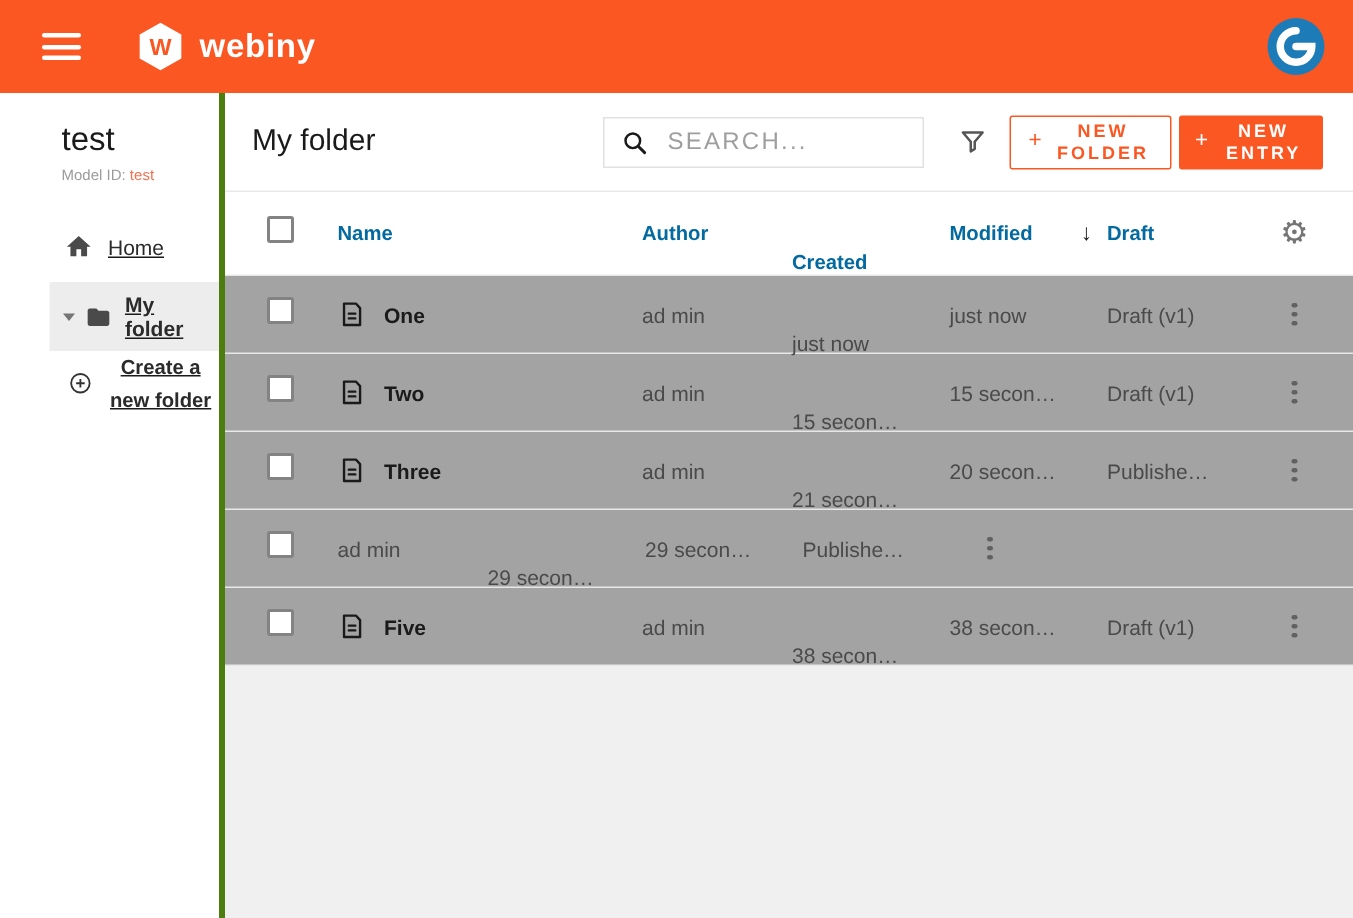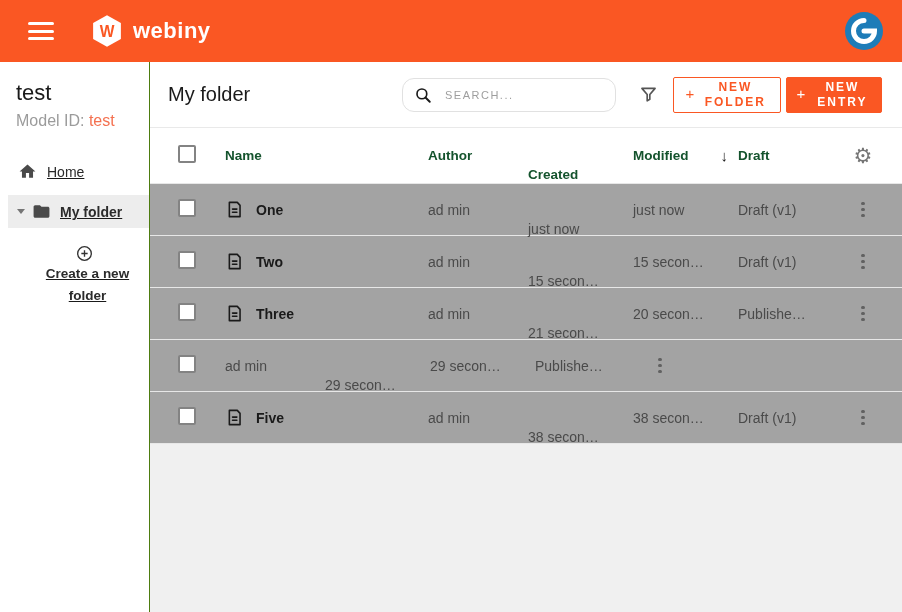--- a/index.html
+++ b/index.html
@@ -10,44 +10,44 @@
   .appbar { height:62px; background:#fa5723; display:flex; align-items:center; padding:0 20px; position:relative; }
   .hamburger { width:26px; height:18px; display:flex; flex-direction:column; justify-content:space-between; cursor:pointer; margin-left:8px; }
   .hamburger span { display:block; height:3px; background:#fff; border-radius:2px; }
   .brand { display:flex; align-items:center; margin-left:36px; cursor:pointer; }
   .brand svg { display:block; }
   .wordmark { color:#fff; font-size:22px; font-weight:700; letter-spacing:.5px; margin-left:9px; }
   .avatar { position:absolute; right:18px; top:11px; width:40px; height:40px; border-radius:50%; cursor:pointer; }
 
   
   .shell { display:flex; height:550px; }
-  .sidebar { width:150px; background:#fff; border-right:1px solid #4d7c0f; flex:0 0 150px; }
+  .sidebar { width:150px; background:#fff; border-right:4px solid #4d7c0f; flex:0 0 150px;padding-left:25px; }
   .main { flex:1; background:#f0f0f0; display:flex; flex-direction:column; }
 
   
   .side-head { padding:18px 16px 0 16px; }
   .side-title { font-size:22px; font-weight:500; color:#1a1a1a; line-height:1.2; }
-  .model-id { margin-top:6px; font-size:16px; color:#9b9b9b; }
+  .model-id { margin-top:6px; font-size:10px; color:#9b9b9b; }
   .model-id .val { color:#f4704f; }
   .nav { margin-top:26px;text-decoration:underline; }
   .nav-row { display:flex; align-items:center; padding:6px 10px; font-size:14px; color:#2b2b2b; cursor:pointer; }
   .nav-row.home { padding-left:18px; }
   .nav-row.home .lbl { margin-left:10px; }
   .nav-row.selected { background:#ededed; margin:8px 0 0 8px; padding:7px 6px; font-weight:700; }
   .caret { width:0; height:0; border-left:4.5px solid transparent; border-right:4.5px solid transparent; border-top:5.5px solid #757575; margin:0 7px 0 3px; flex:0 0 auto; }
   .nav-row.selected .lbl { margin-left:9px; }
-  .create-row { display:flex; align-items:center; margin-top:16px; padding-left:20px; cursor:pointer;flex-direction:column; }
+  .create-row { display:flex; align-items:center; padding-left:20px; cursor:pointer; }
   .create-row .txt { font-size:13.5px; font-weight:600; color:#2b2b2b; width:86px; text-align:center; line-height:1.6; margin-left:6px; }
 
   
   .toolbar { height:66px; background:#fff; border-bottom:1px solid #e9e9e9; display:flex; align-items:center; padding:0 20px 0 18px; }
   .page-title { font-size:20px; color:#1a1a1a; font-weight:400; }
   .search-wrap { position:relative; margin-left:auto; width:214px; height:34px; }
   .search-wrap svg { position:absolute; left:12px; top:8px; }
-  .search-input { width:100%; height:100%; border:1px solid #e1e1e1; border-radius:12px; background:#fff; padding:0 10px 0 42px; font-family:"Liberation Sans",sans-serif; font-size:11px; letter-spacing:1.5px; color:#333; outline:none; }
+  .search-input { width:100%; height:100%; border:1px solid #e1e1e1; border-radius:0; background:#fff; padding:0 10px 0 42px; font-family:"Liberation Sans",sans-serif; font-size:16px; letter-spacing:1.5px; color:#333; outline:none; }
   .search-input::placeholder { color:#9e9e9e; }
   .filter-btn { margin:0 14px 0 22px; cursor:pointer; display:flex; align-items:center; }
   .btn { height:36px; border-radius:2px; display:flex; align-items:center; justify-content:center; cursor:pointer; font-size:12px; font-weight:600; letter-spacing:2px; line-height:1.25; }
   .btn .plus { font-size:15px; font-weight:400; margin-right:8px; letter-spacing:0; }
   .btn .bl { width:66px; text-align:center; }
   .btn-outline { width:108px; background:#fff; border:1px solid #fa5723; color:#fa5723; margin-right:5px; }
   .btn-solid { width:96px; background:#fa5723; border:1px solid #fa5723; color:#fff; }
   .btn-solid .bl { width:58px; }
 
   
@@ -56,21 +56,21 @@
   .thead { height:56px; border-bottom:1px solid #e7e7e7; }
   .tbody-row { height:52px; border-bottom:1px solid #e7e7e7; background:#a3a3a3; }
   .tbody-row:last-child { border-bottom:1px solid #e7e7e7; }
   .c-check { width:47px; flex:0 0 47px; }
   .c-name { flex:1; display:flex; align-items:center; min-width:0; }
   .c-author { width:100px; flex:0 0 100px; }
   .c-created { width:105px; flex:0 0 105px;margin-top:38px; }
   .c-modified { width:105px; flex:0 0 105px; display:flex; align-items:center;gap:24px; }
   .c-status { width:110px; flex:0 0 110px; }
   .c-actions { width:30px; flex:0 0 30px; display:flex; justify-content:center; }
-  .th { font-size:13.5px; font-weight:700; color:#14532d; cursor:pointer; }
+  .th { font-size:13.5px; font-weight:700; color:#0369a1; cursor:pointer; }
   .sort-arrow { font-size:15px; font-weight:400; margin-left:8px; color:#1a1a1a; }
   .checkbox { width:18px; height:18px; border:2px solid #838383; border-radius:2px; background:#fff; display:inline-block; cursor:pointer; }
   .doc-icon { margin-right:12px; flex:0 0 auto; display:flex; }
   .name-txt { font-size:14px; font-weight:700; color:#1a1a1a; cursor:pointer; }
   .cell-txt { font-size:14px; color:#4a4a4a; }
   .gear { font-size:21px; color:#757575; cursor:pointer; line-height:1; }
   .kebab { display:flex; flex-direction:column; gap:2.5px; cursor:pointer; padding:4px; }
   .kebab i { width:3.5px; height:3.5px; border-radius:50%; background:#616161; }
   .below { flex:1; background:#f0f0f0; }
 </style>

